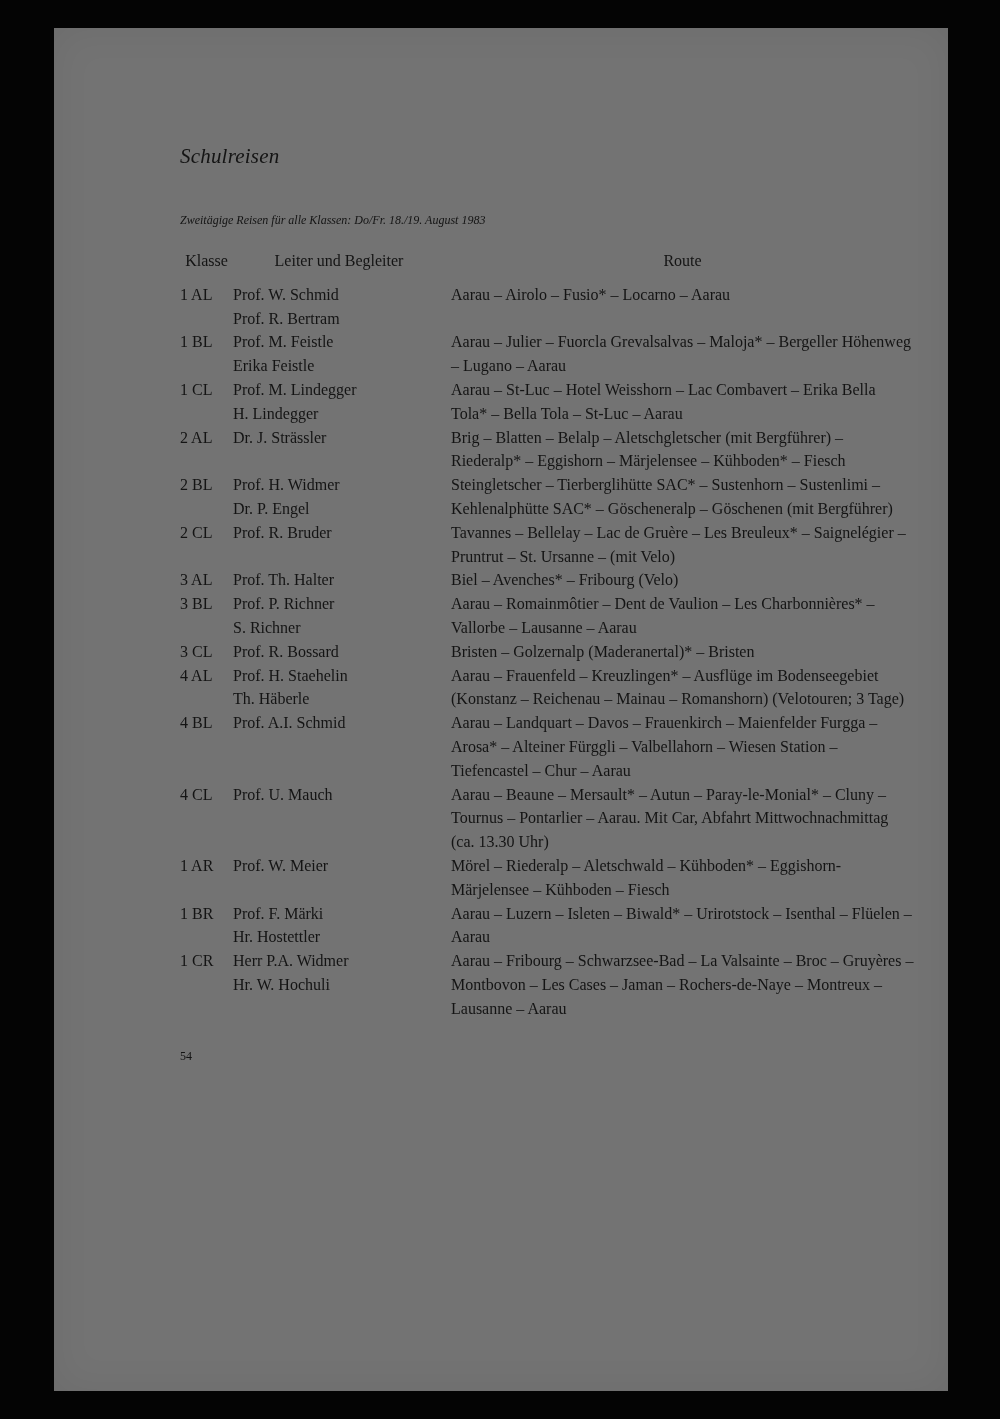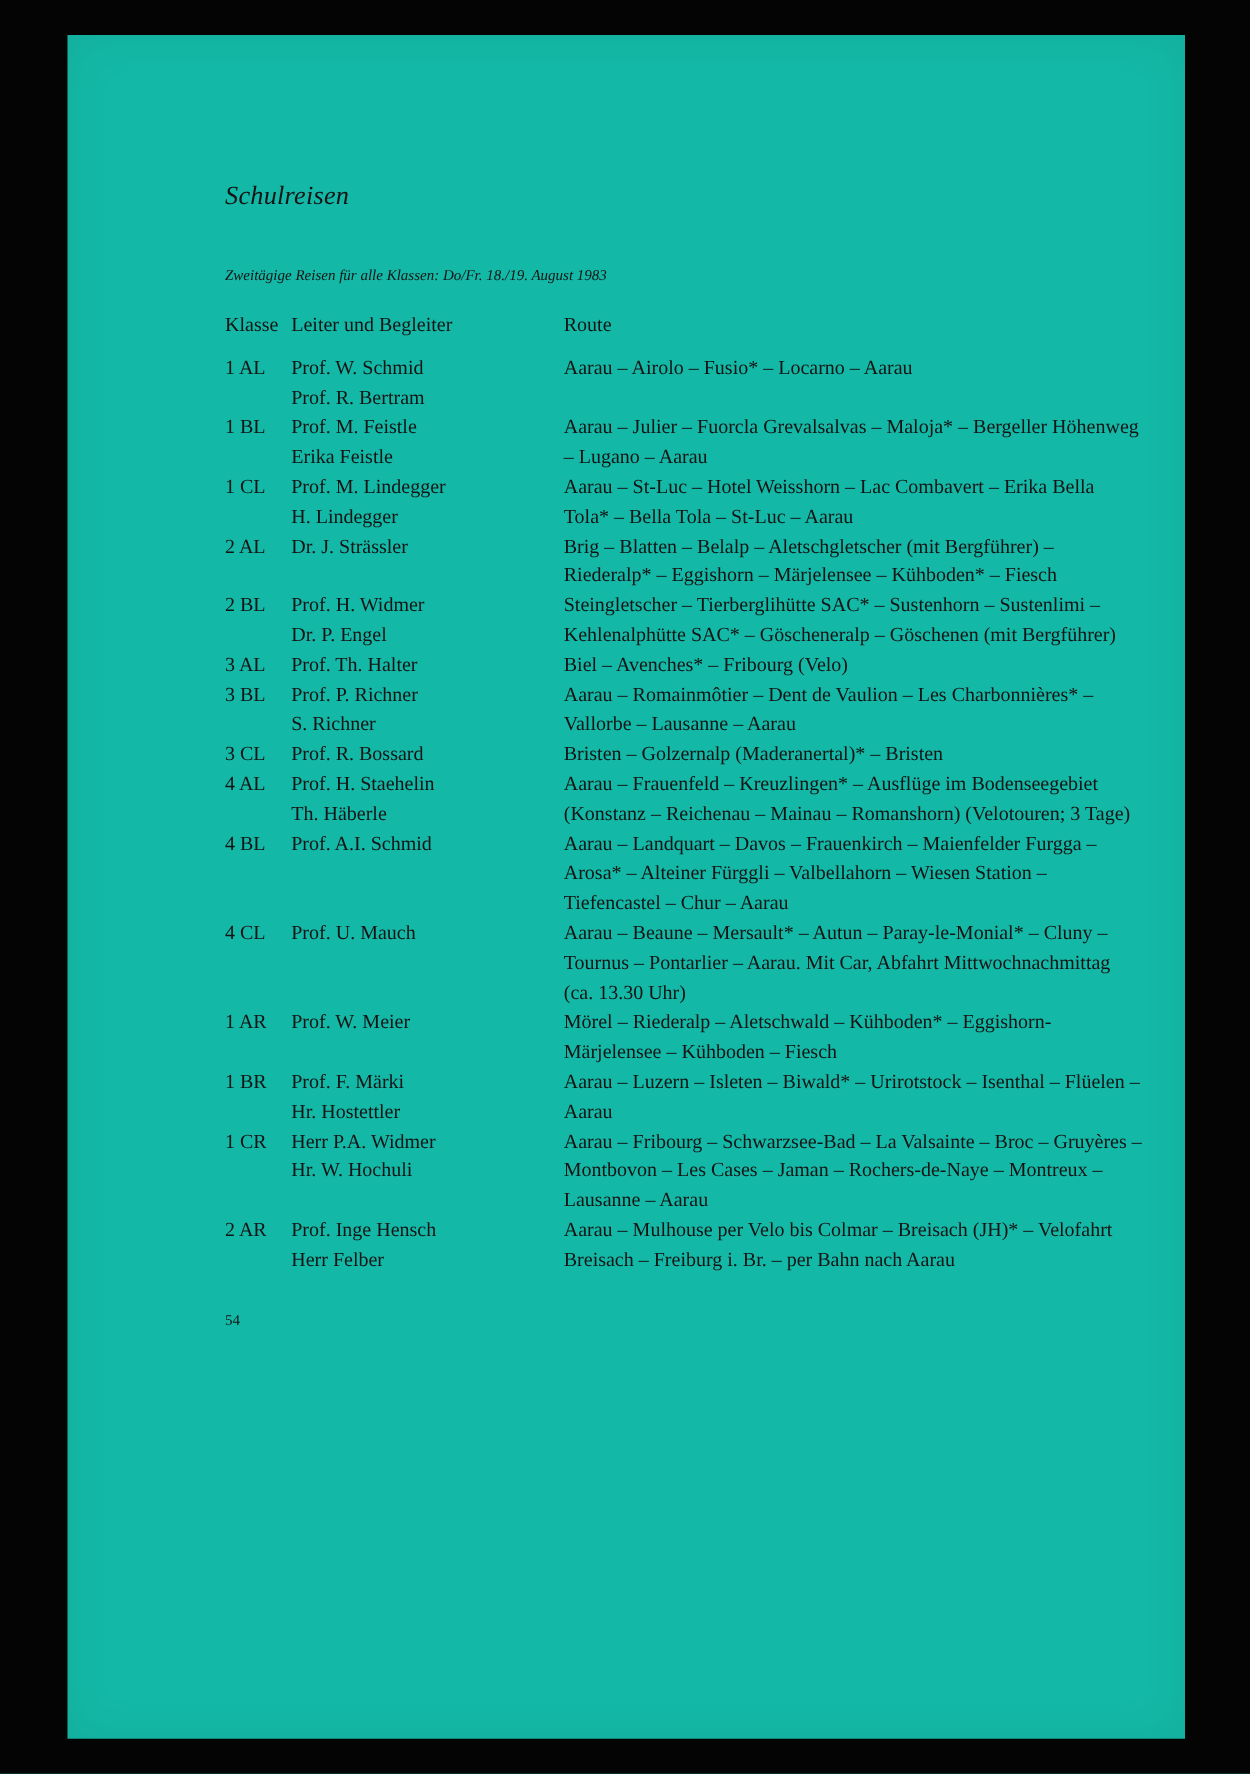--- a/index.html
+++ b/index.html
@@ -13,21 +13,21 @@
     overflow: hidden;
     position: relative;
     font-family: "Liberation Serif", serif;
   }
   .page {
     position: absolute;
     left: 54px;
     top: 28px;
     width: 894px;
     height: 1363px;
-    background: #14b8a6;
+    background: #737373;
     color: #141414;
     box-shadow: inset 0 0 40px rgba(0,0,0,0.06);
   }
   .content {
     position: absolute;
     left: 126px;
     top: 116px;
     width: 732px;
   }
   .title {
@@ -50,20 +50,21 @@
     line-height: 23.8px;
   }
   th, td {
     padding: 0;
     text-align: left;
     vertical-align: top;
     font-weight: normal;
   }
   thead th {
     padding-bottom: 10px;
+    text-align: center;
   }
   .col-klasse { width: 53px; }
   .col-leiter { width: 212px; padding-right: 6px; }
   .col-route  { width: 463px; }
   .page-number {
     margin-top: 28px;
     font-size: 12px;
   }
 </style>
 </head>
@@ -118,20 +119,27 @@
           </tr>
           <tr>
             <td class="col-klasse">2 BL</td>
             <td class="col-leiter">
               <div>Prof. H. Widmer</div>
               <div>Dr. P. Engel</div>
             </td>
             <td class="col-route">Steingletscher – Tierberglihütte SAC* – Sustenhorn – Sustenlimi – Kehlenalphütte SAC* – Göscheneralp – Göschenen (mit Bergführer)</td>
           </tr>
           <tr>
+            <td class="col-klasse">2 CL</td>
+            <td class="col-leiter">
+              <div>Prof. R. Bruder</div>
+            </td>
+            <td class="col-route">Tavannes – Bellelay – Lac de Gruère – Les Breuleux* – Saignelégier – Pruntrut – St. Ursanne – (mit Velo)</td>
+          </tr>
+          <tr>
             <td class="col-klasse">3 AL</td>
             <td class="col-leiter">
               <div>Prof. Th. Halter</div>
             </td>
             <td class="col-route">Biel – Avenches* – Fribourg (Velo)</td>
           </tr>
           <tr>
             <td class="col-klasse">3 BL</td>
             <td class="col-leiter">
               <div>Prof. P. Richner</div>
@@ -184,27 +192,19 @@
             <td class="col-route">Aarau – Luzern – Isleten – Biwald* – Urirotstock – Isenthal – Flüelen – Aarau</td>
           </tr>
           <tr>
             <td class="col-klasse">1 CR</td>
             <td class="col-leiter">
               <div>Herr P.A. Widmer</div>
               <div>Hr. W. Hochuli</div>
             </td>
             <td class="col-route">Aarau – Fribourg – Schwarzsee-Bad – La Valsainte – Broc – Gruyères – Montbovon – Les Cases – Jaman – Rochers-de-Naye – Montreux – Lausanne – Aarau</td>
           </tr>
-          <tr>
-            <td class="col-klasse">2 AR</td>
-            <td class="col-leiter">
-              <div>Prof. Inge Hensch</div>
-              <div>Herr Felber</div>
-            </td>
-            <td class="col-route">Aarau – Mulhouse per Velo bis Colmar – Breisach (JH)* – Velofahrt Breisach – Freiburg i. Br. – per Bahn nach Aarau</td>
-          </tr>
         </tbody>
     </table>
 
     <p class="page-number">54</p>
 
   </div>
 </div>
 
 </body></html>

